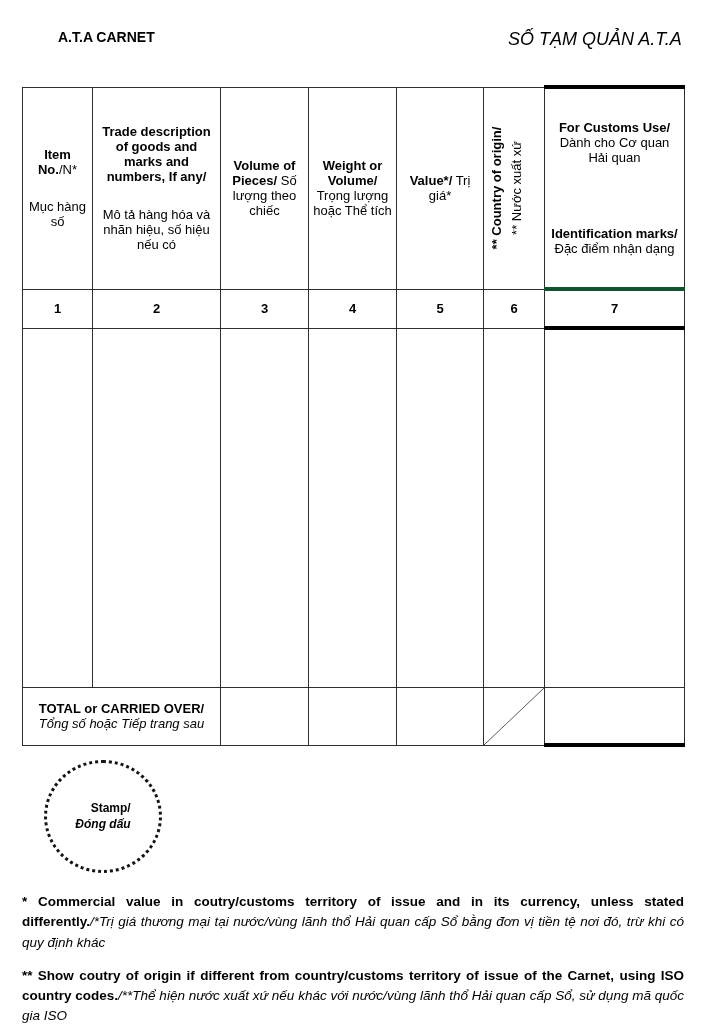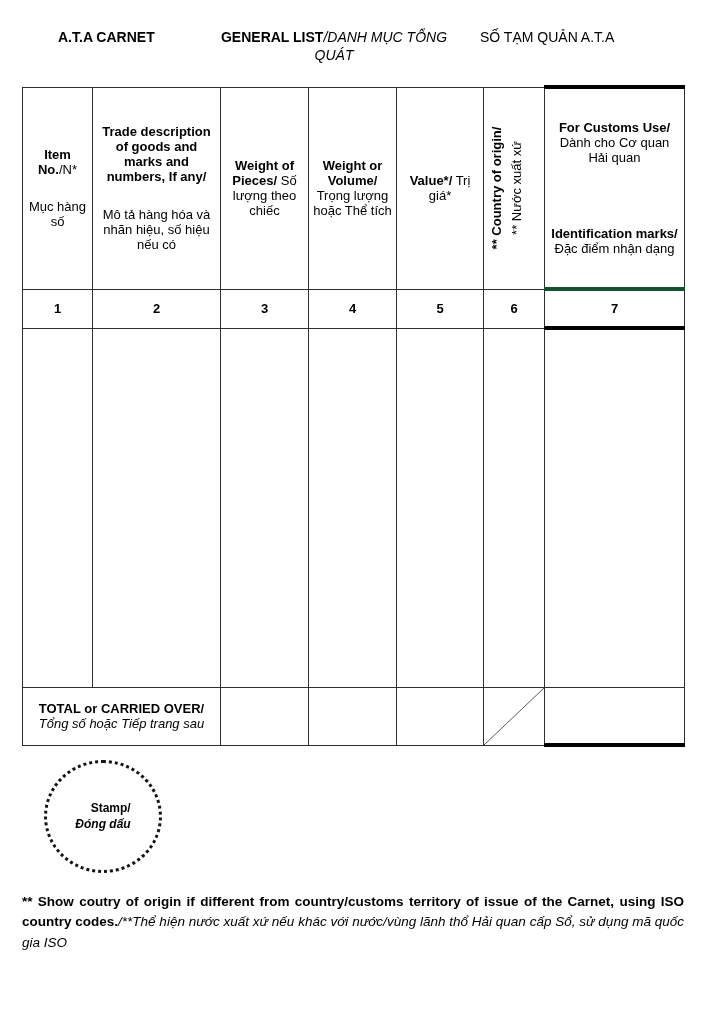--- a/index.html
+++ b/index.html
@@ -13,21 +13,21 @@
     overflow: hidden;
   }
   b { font-weight: bold; }
 
   
   .doc-header { position: absolute; top: 27px; left: 0; width: 636px; height: 40px; }
   .hdr-left   { position: absolute; left: 58px;  top: 2px; font-size: 14px; font-weight: bold; white-space: nowrap; }
   .hdr-center { position: absolute; left: 205px; top: 2px; width: 258px; text-align: center; font-size: 14px; line-height: 1.25; }
   .hdr-center .hc-bold { font-weight: bold; }
   .hdr-center .hc-ital { font-style: italic; }
-  .hdr-right  { position: absolute; left: 480px; top: 2px; font-size: 14px; white-space: nowrap; }
+  .hdr-right  { position: absolute; left: 508px; top: 2px; font-size: 18px; font-style: italic; white-space: nowrap; }
 
   
   table.carnet {
     position: absolute; left: 22px; top: 85px;
     width: 662px;
     border-collapse: collapse; table-layout: fixed;
   }
   table.carnet td {
     border: 1px solid #2e2e2e;
     vertical-align: middle;
@@ -86,23 +86,20 @@
   .footnotes { position: absolute; left: 22px; top: 892px; width: 662px; font-size: 13.5px; line-height: 1.5; }
   .footnotes p { margin: 0 0 13px 0; text-align: justify; }
   .fn-bold { font-weight: bold; }
   .fn-ital { font-style: italic; }
 </style>
 </head>
 <body>
 
 <div class="doc-header">
   <div class="hdr-left">A.T.A CARNET</div>
-  <div class="hdr-center">
-    <span class="hc-bold">GENERAL LIST</span><span class="hc-ital">/DANH MỤC TỔNG QUÁT</span>
-  </div>
   <div class="hdr-right">SỐ TẠM QUẢN A.T.A</div>
 </div>
 
 <table class="carnet">
   <colgroup>
     <col style="width:70px">
       <col style="width:128px">
       <col style="width:88px">
     <col style="width:88px">
       <col style="width:87px">
@@ -114,21 +111,21 @@
       <tr class="row-header">
     <td>
       <div><b>Item No.</b><span>/N*</span></div>
       <div class="sub-block">Mục hàng số</div>
     </td>
     <td class="pad-narrow">
       <div><b>Trade description of goods and marks and numbers, If any/</b></div>
       <div class="sub-block">Mô tả hàng hóa và nhãn hiệu, số hiệu nếu có</div>
     </td>
     <td>
-      <b>Weight of Pieces/</b><span> Số lượng theo chiếc</span>
+      <b>Volume of Pieces/</b><span> Số lượng theo chiếc</span>
     </td>
     <td>
       <b>Weight or Volume/</b><span> Trọng lượng hoặc Thể tích</span>
     </td>
     <td>
       <b>Value*/</b><span> Trị giá*</span>
     </td>
     <td class="vcell">
       <div class="vwrap">
         <div><b>** Country of origin/</b></div>
@@ -180,15 +177,18 @@
 
 <div class="stamp-circle">
   <div class="stamp-inner">
     <div>Stamp/</div>
     <div class="st-ital">Đóng dấu</div>
   </div>
 </div>
 
 <div class="footnotes">
   <p>
+    <span class="fn-bold">* Commercial value in coutry/customs territory of issue and in its currency, unless stated differently.</span><span class="fn-ital">/*Trị giá thương mại tại nước/vùng lãnh thổ Hải quan cấp Sổ bằng đơn vị tiền tệ nơi đó, trừ khi có quy định khác</span>
+  </p>
+  <p>
     <span class="fn-bold">** Show coutry of origin if different from country/customs territory of issue of the Carnet, using ISO country codes.</span><span class="fn-ital">/**Thể hiện nước xuất xứ nếu khác với nước/vùng lãnh thổ Hải quan cấp Sổ, sử dụng mã quốc gia ISO</span>
   </p>
 </div>
 
 </body></html>

